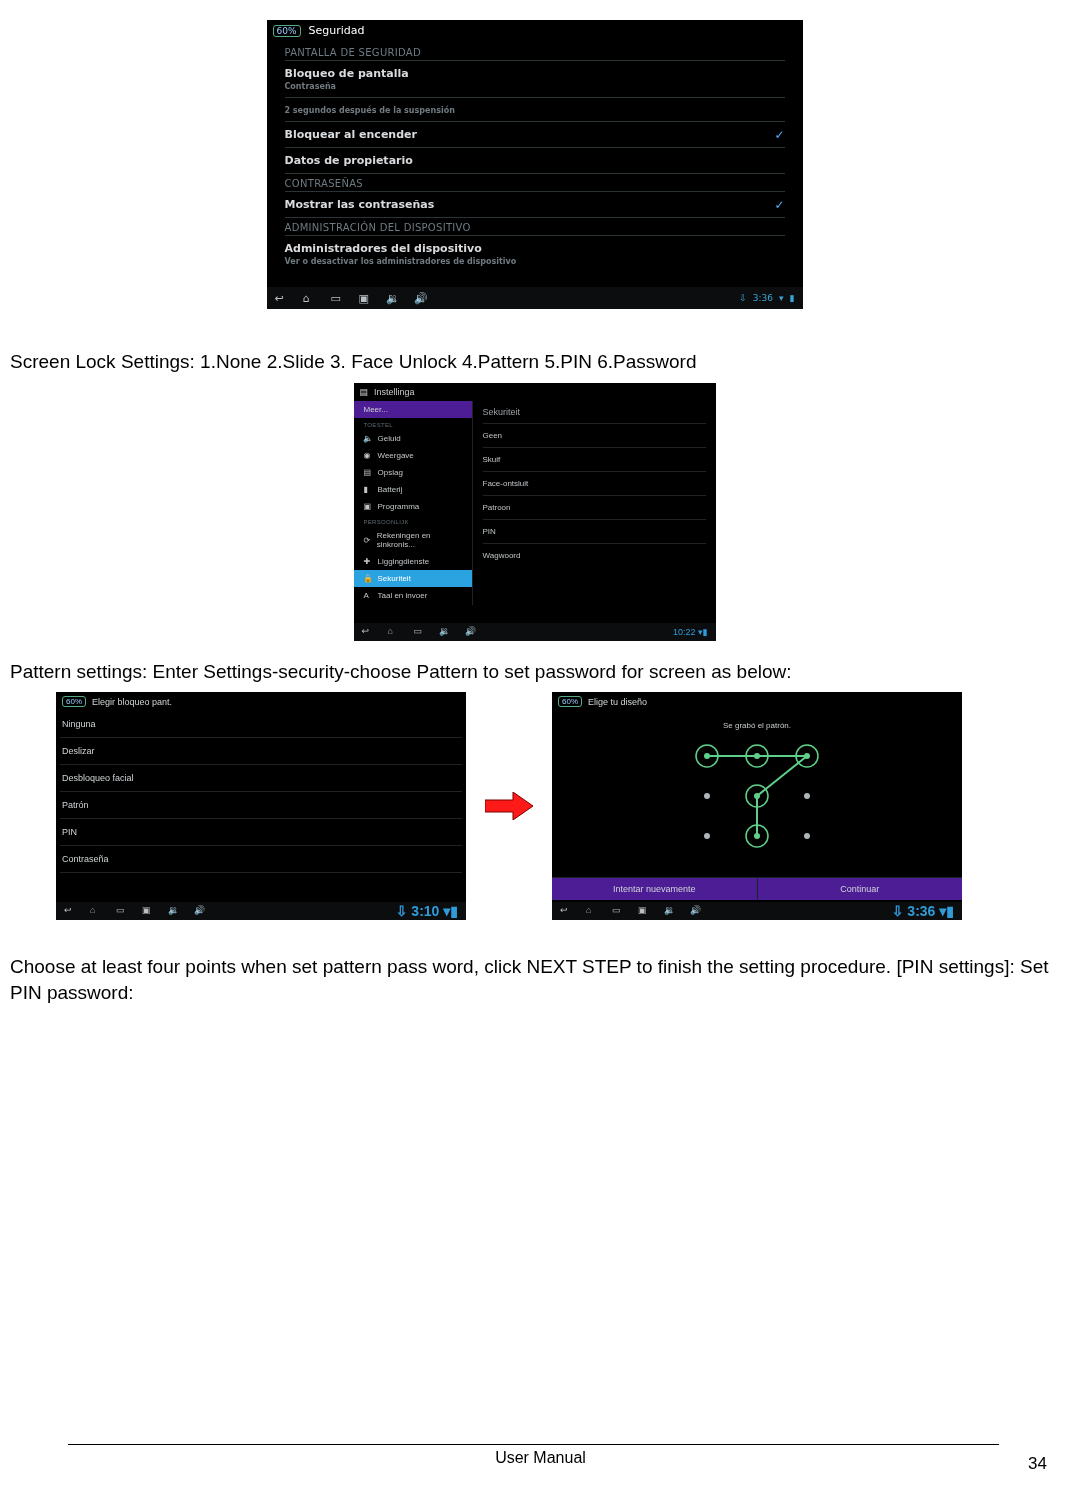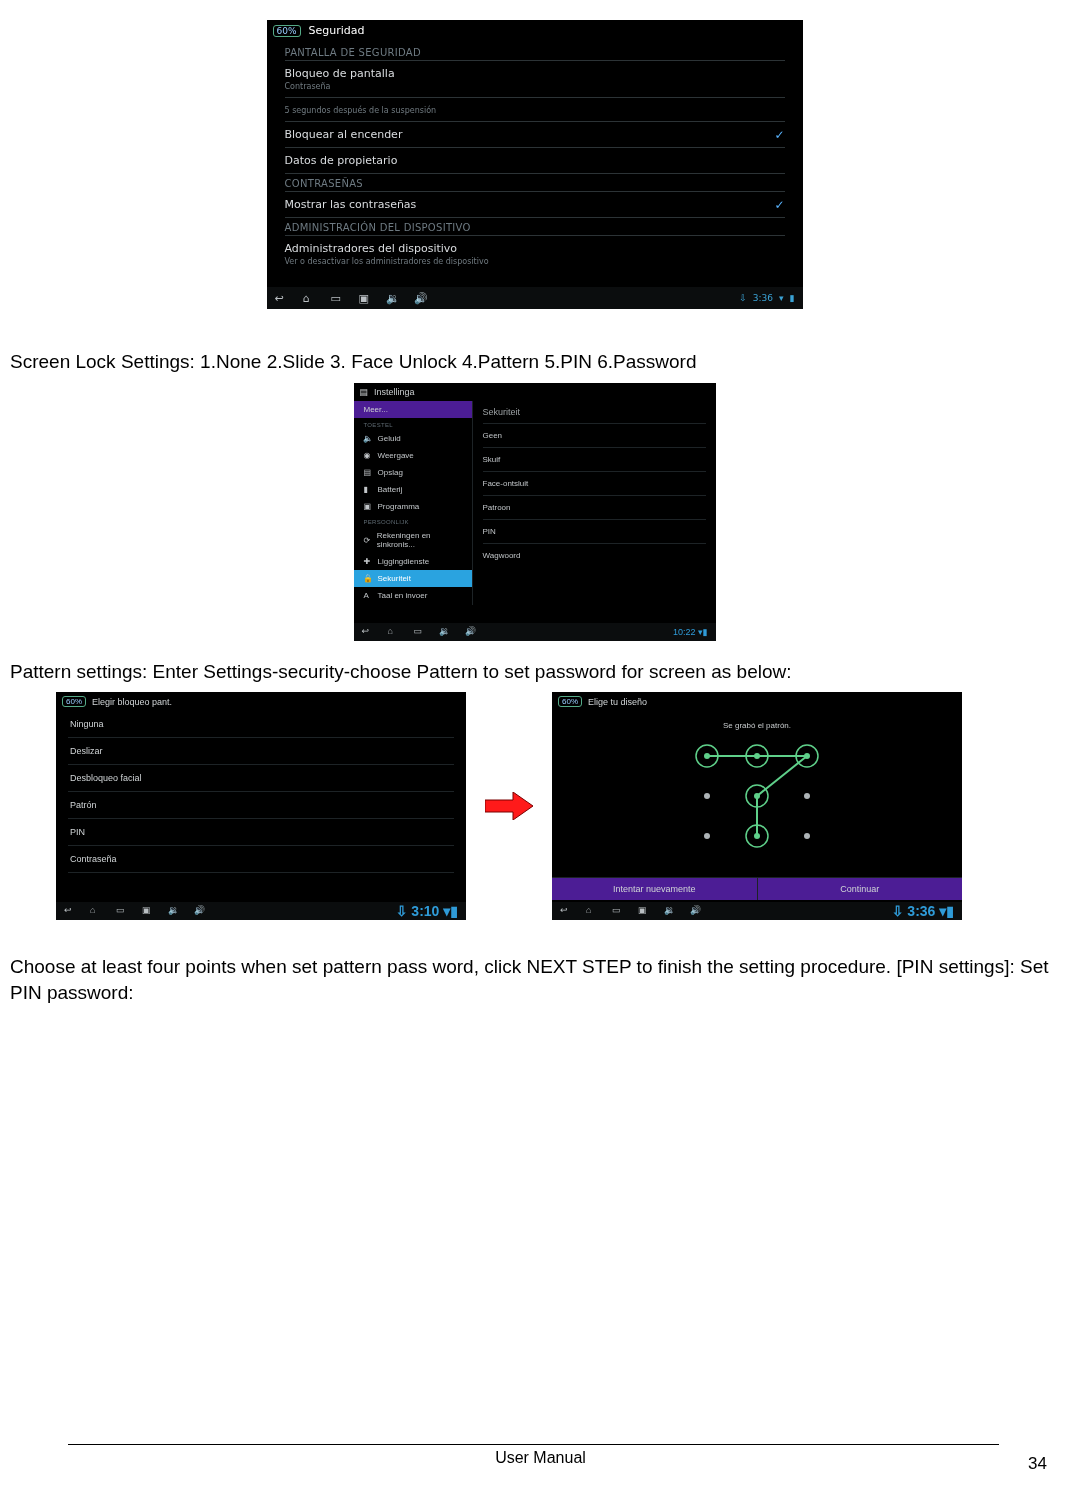--- a/index.html
+++ b/index.html
@@ -5,21 +5,21 @@
     body { margin: 0; padding: 20px 10px; font-family: Arial, sans-serif; color: #000; background: #fff; }
     .page { width: 1049px; margin: 0 auto; position: relative; min-height: 1457px; }
 
     
     .shot1 { width: 536px; height: 289px; margin: 0 auto 40px; background: #000; color: #fff; position: relative; font-family: "DejaVu Sans", Arial, sans-serif; }
     .shot1-header { display:flex; align-items:center; gap:8px; padding:4px 6px; }
     .shot1-batt { font-size:9px; border:1px solid #5a8; border-radius:3px; padding:0 3px; color:#9cf; }
     .shot1-title { font-size:11px; }
     .shot1-body { padding: 2px 18px 0; }
     .shot1-section { color:#6e7a82; font-size:10px; letter-spacing:.3px; padding:4px 0 2px; border-bottom:1px solid #2c3336; }
-    .shot1-item { border-bottom:1px solid #2c3336; padding:6px 0 6px; position:relative; }
+    .shot1-item { border-bottom:1px solid #2c3336; padding:6px 0 6px; position:relative;font-weight:bold; }
     .shot1-item .t { color:#d9dcdf; font-size:11px; }
     .shot1-item .s { color:#707a80; font-size:8px; margin-top:2px; }
     .shot1-check { position:absolute; right:0; top:6px; color:#59b4ff; font-size:12px; }
     .shot1-nav { position:absolute; left:0; right:0; bottom:0; height:22px; background:#0b0d0e; display:flex; align-items:center; justify-content:space-between; padding:0 8px; color:#9aa2a7; font-size:11px; }
     .shot1-nav .left { display:flex; gap:14px; }
     .shot1-nav .right { display:flex; gap:6px; font-size:9px; color:#3ba3d6; align-items:center; }
 
     
     .shot2 { width:362px; height:258px; margin: 6px auto 0; background:#000; color:#c8ccce; position:relative; }
     .shot2-header { display:flex; align-items:center; gap:6px; padding:4px 6px; font-size:9px; }
@@ -34,21 +34,21 @@
     .shot2-right .hdr { font-size:9px; color:#9ba0a3; padding:6px 0; }
     .shot2-right .opt { border-top:1px solid #1d2326; padding:7px 0; font-size:8px; color:#bfc3c6; }
     .shot2-nav { position:absolute; left:0; right:0; bottom:0; height:18px; background:#0b0d0e; display:flex; align-items:center; justify-content:space-between; padding:0 8px; color:#9aa2a7; font-size:9px; }
     .shot2-nav .left { display:flex; gap:12px; }
     .shot2-nav .right { color:#2f9bd8; font-size:9px; }
 
     
     .row34 { display:flex; align-items:center; gap:18px; margin-top:6px; }
     .shot3, .shot4 { width:410px; height:228px; background:#000; color:#d0d4d6; position:relative; }
     .shot3-header, .shot4-header { display:flex; align-items:center; gap:6px; padding:4px 6px; font-size:9px; }
-    .shot3-body { padding:0 12px; }
+    .shot3-body { padding:0 4px; }
     .shot3-body .opt { border-bottom:1px solid #1d2326; padding:8px 2px; font-size:9px; }
 
     .shot4-body { text-align:center; }
     .shot4-body .msg { font-size:8px; color:#c7cbcd; padding:10px 0 6px; }
     .pattern { width:160px; height:120px; margin:0 auto; position:relative; }
     .pattern svg { position:absolute; inset:0; width:100%; height:100%; }
     .shot4-actions { position:absolute; left:0; right:0; bottom:20px; display:flex; }
     .shot4-actions .btn { flex:1; text-align:center; font-size:9px; color:#cfd3d6; padding:6px 0; border-top:1px solid #1d2326; border-right:1px solid #1d2326; background:#4c1d95; }
     .shot4-actions .btn:last-child { border-right:none; }
     .shot34-nav { position:absolute; left:0; right:0; bottom:0; height:18px; background:#0b0d0e; display:flex; align-items:center; justify-content:space-between; padding:0 8px; color:#9aa2a7; font-size:9px; }
@@ -79,21 +79,21 @@
       <span class="shot1-batt">60%</span>
       <span class="shot1-title">Seguridad</span>
     </div>
     <div class="shot1-body">
       <div class="shot1-section">PANTALLA DE SEGURIDAD</div>
       <div class="shot1-item">
         <div class="t">Bloqueo de pantalla</div>
         <div class="s">Contraseña</div>
       </div>
       <div class="shot1-item">
-        <div class="s">5 segundos después de la suspensión</div>
+        <div class="s">2 segundos después de la suspensión</div>
       </div>
       <div class="shot1-item">
         <div class="t">Bloquear al encender</div>
         <span class="shot1-check">✓</span>
       </div>
       <div class="shot1-item">
         <div class="t">Datos de propietario</div>
       </div>
       <div class="shot1-section">CONTRASEÑAS</div>
       <div class="shot1-item">

